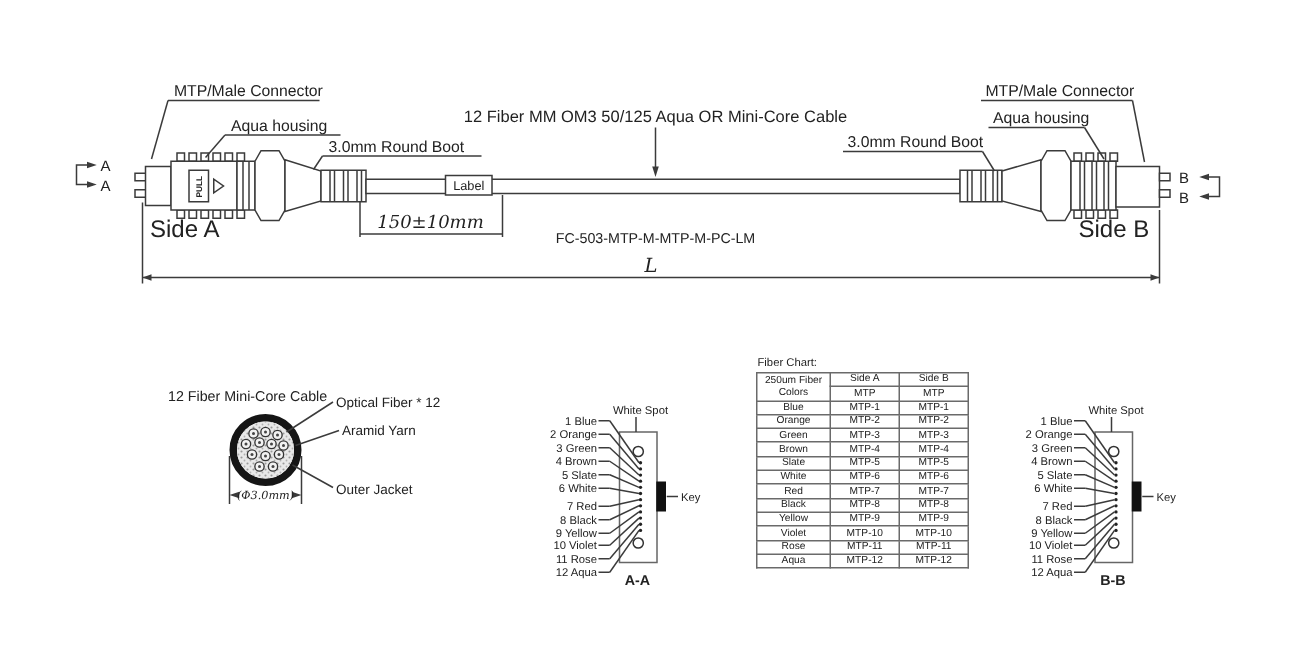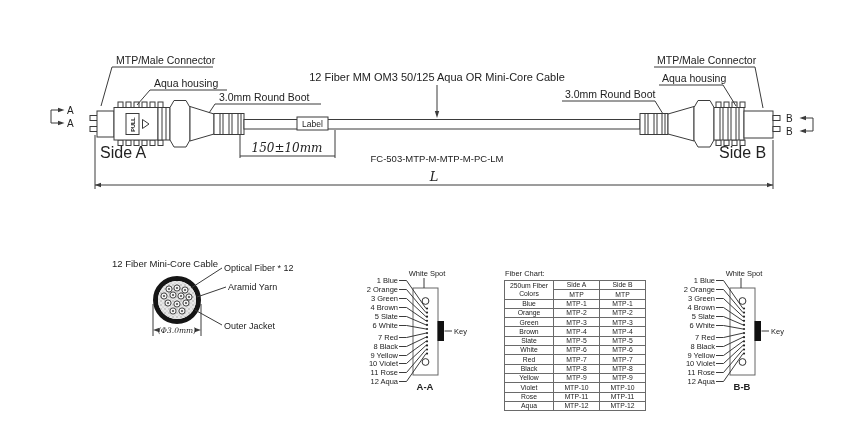--- a/index.html
+++ b/index.html
@@ -2,21 +2,21 @@
 <html><head>
 <meta charset="utf-8">
 <style>
   html,body{margin:0;padding:0;background:#ffffff;}
   .stage{position:relative;width:868px;height:444px;background:#fff;overflow:hidden;
          font-family:"Liberation Sans", sans-serif;}
   svg text{fill:#222;}
   .lbl{font-family:"Liberation Sans", sans-serif;}
   .dim{font-family:"DejaVu Serif", serif;font-style:italic;}
   
-  .chart-wrap{position:absolute;left:504px;top:269px;}
+  .chart-wrap{position:absolute;left:504px;top:237px;}
   .chart-title{font-size:7.5px;color:#222;margin:0 0 2px 1px;}
   table.fiber{border-collapse:collapse;table-layout:fixed;}
   table.fiber td{border:1px solid #6a6a6a;font-size:6.8px;line-height:7.6px;color:#222;
                  text-align:center;padding:0 1px;height:8.3px;width:43px;overflow:hidden;
                  font-family:"Liberation Sans", sans-serif;}
   table.fiber td.c1{width:46px;}
 </style>
 </head>
 <body>
 

